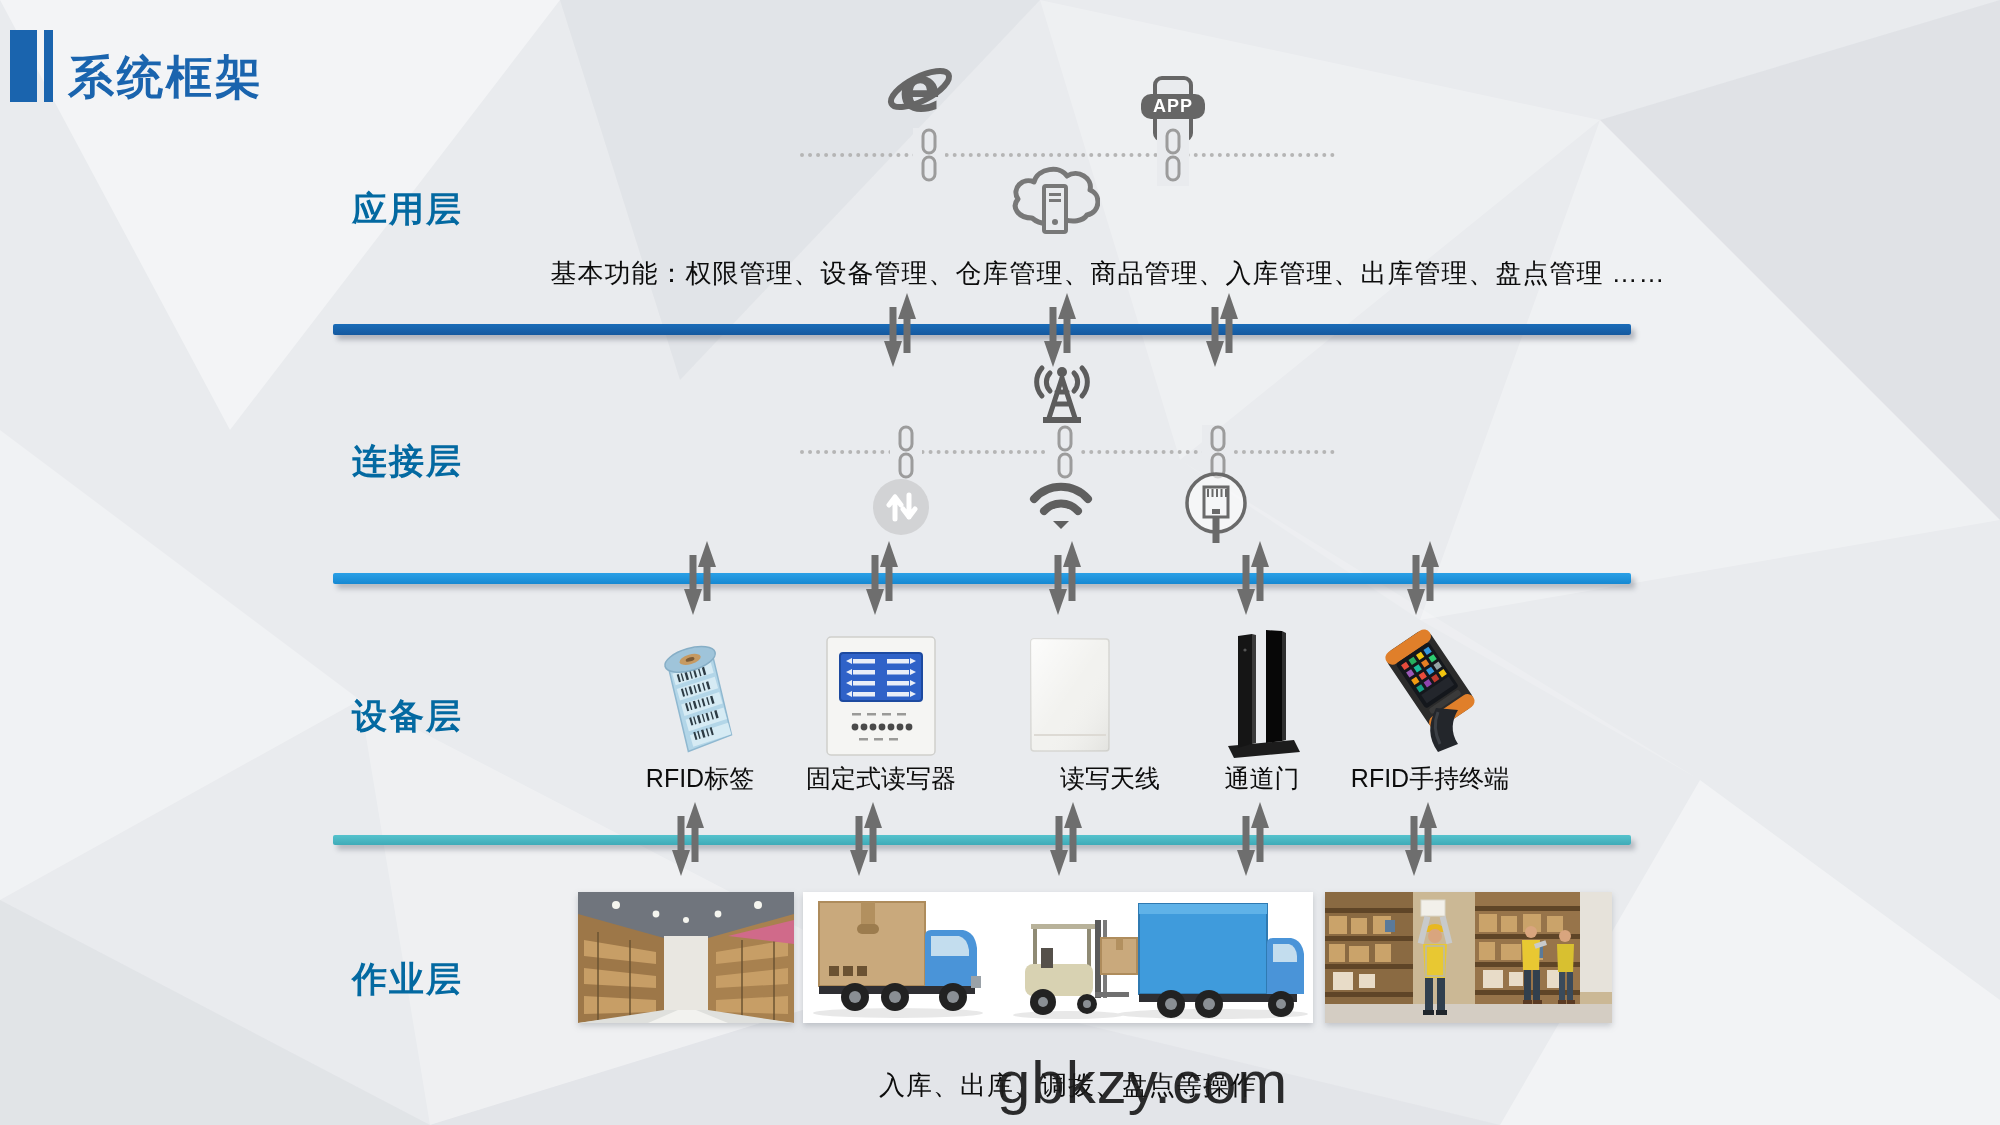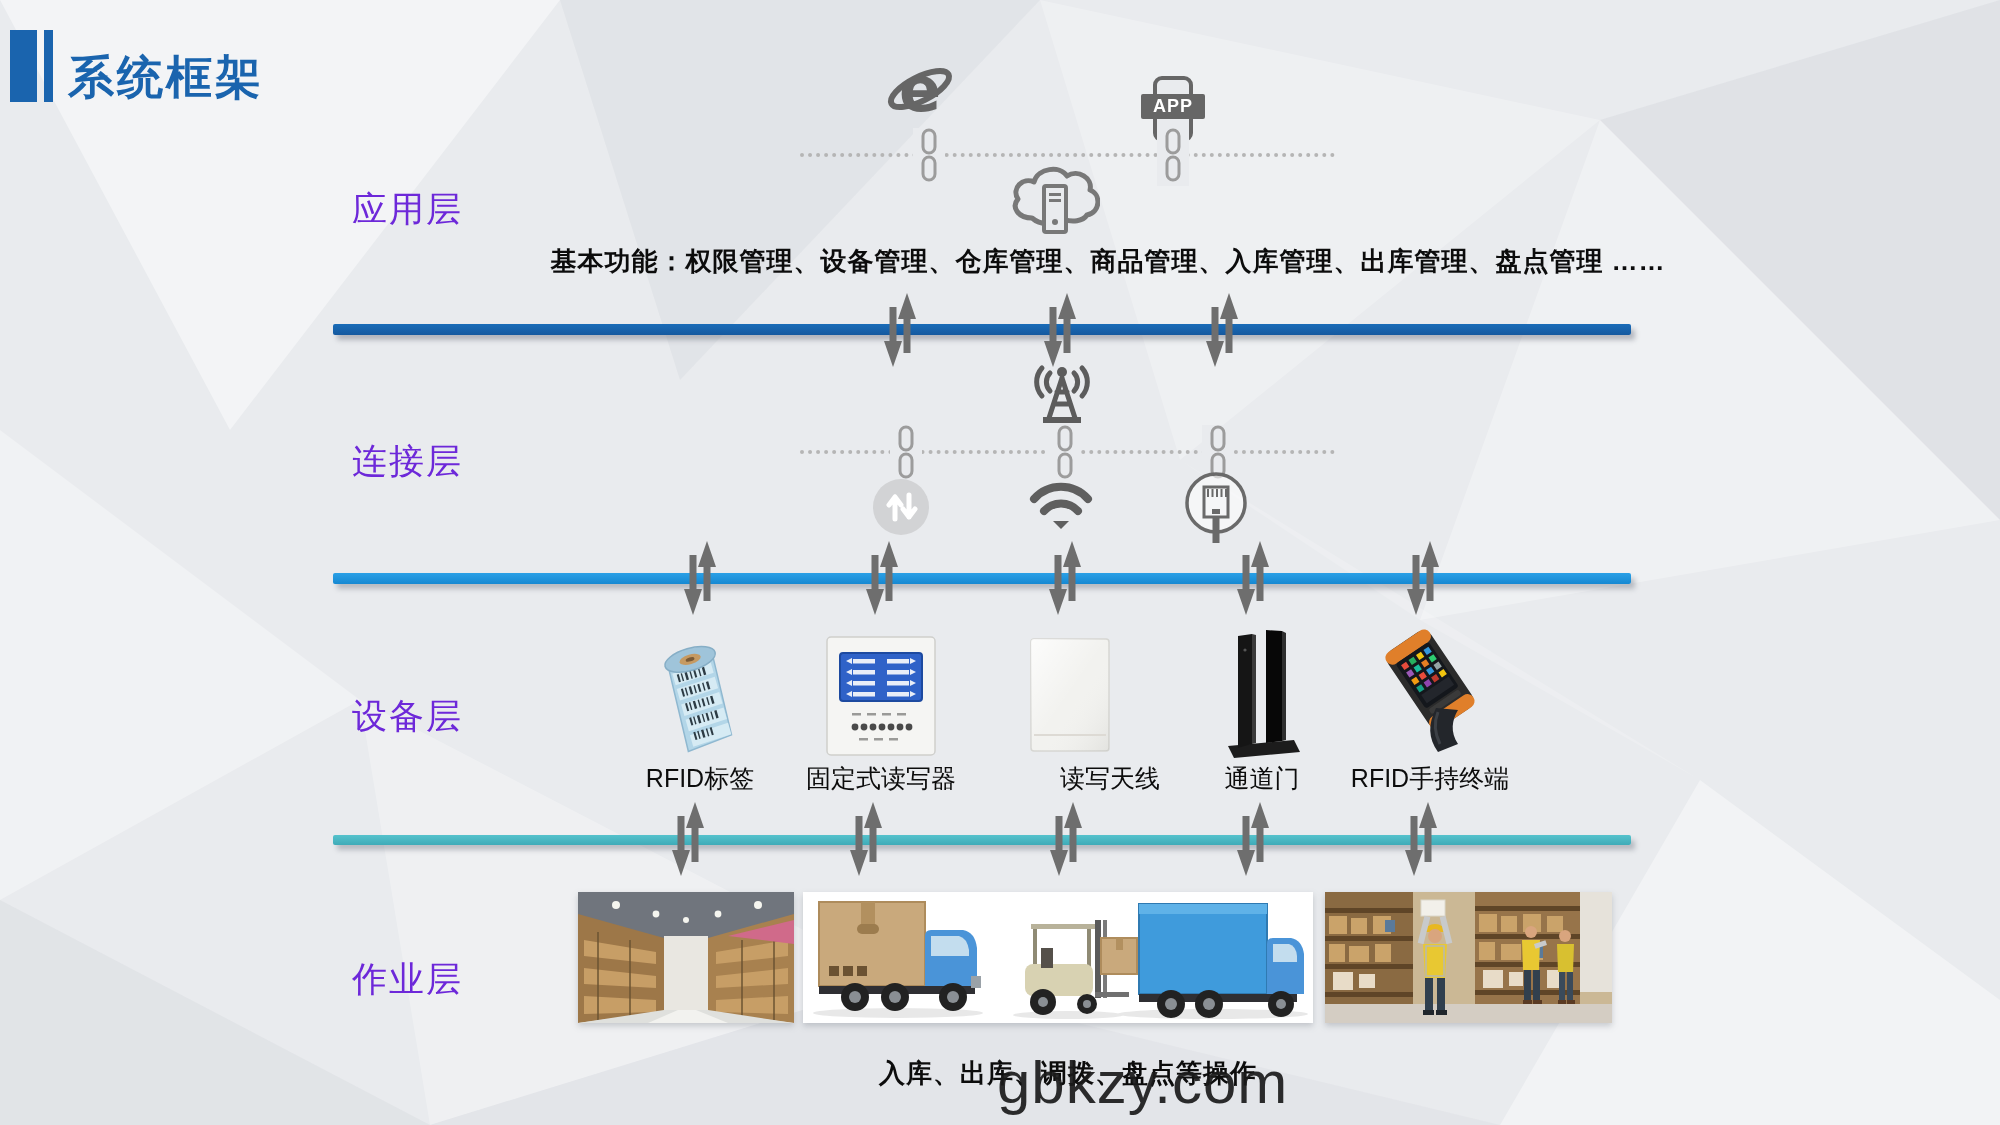--- a/index.html
+++ b/index.html
@@ -9,27 +9,27 @@
   }
   .abs{position:absolute;}
   
   .hbar{position:absolute;background:#1a64ae;}
   #page-title{
     position:absolute;left:68px;top:41px;font-size:46px;font-weight:800;
     color:#1a64ae;letter-spacing:3px;line-height:72px;
   }
   
   .layer-label{
-    position:absolute;left:352px;font-size:35px;font-weight:400;color:#6d28d9;
+    position:absolute;left:352px;font-size:35px;font-weight:700;color:#0369a1;
     letter-spacing:2px;white-space:nowrap;
   }
   
   .caption{
     position:absolute;transform:translateX(-50%);white-space:nowrap;
-    font-size:26px;font-weight:700;color:#0c0c0c;letter-spacing:1px;
+    font-size:26px;font-weight:400;color:#0c0c0c;letter-spacing:1px;margin-top:12px;
   }
   
   .divider{position:absolute;left:333px;width:1298px;border-radius:2px;}
   #divider-1{top:324px;height:11px;background:linear-gradient(#1a6cb8,#15599f);
     box-shadow:4px 5px 5px rgba(110,116,128,.45);}
   #divider-2{top:573px;height:11px;background:linear-gradient(#2aa0e6,#1688d2);
     box-shadow:4px 5px 5px rgba(110,116,128,.40);}
   #divider-3{top:835px;height:10px;background:linear-gradient(#55c2cc,#3fabb8);
     box-shadow:4px 5px 5px rgba(110,116,128,.40);}
   
@@ -41,21 +41,21 @@
     position:absolute;left:997px;top:1053px;font-size:60px;color:#1b1b1b;
     opacity:.92;letter-spacing:1px;line-height:1;font-family:"Liberation Sans",sans-serif;
   }
   
   .photo{position:absolute;top:892px;height:131px;box-shadow:0 3px 6px rgba(120,125,135,.35);}
   .photo svg{display:block;}
   
   #app-banner{
     position:absolute;left:1141px;top:94px;width:64px;height:25px;background:#666;
     color:#fff;font-size:18px;font-weight:800;text-align:center;line-height:25px;
-    letter-spacing:1px;border-radius:2px;
+    letter-spacing:1px;border-radius:10px;
   }
   .devlabel{
     position:absolute;top:762px;width:240px;transform:translateX(-50%);
     text-align:center;font-size:25px;font-weight:400;color:#0c0c0c;white-space:nowrap;
   }
 </style>
 </head>
 <body>
 
 <div id="stage">

